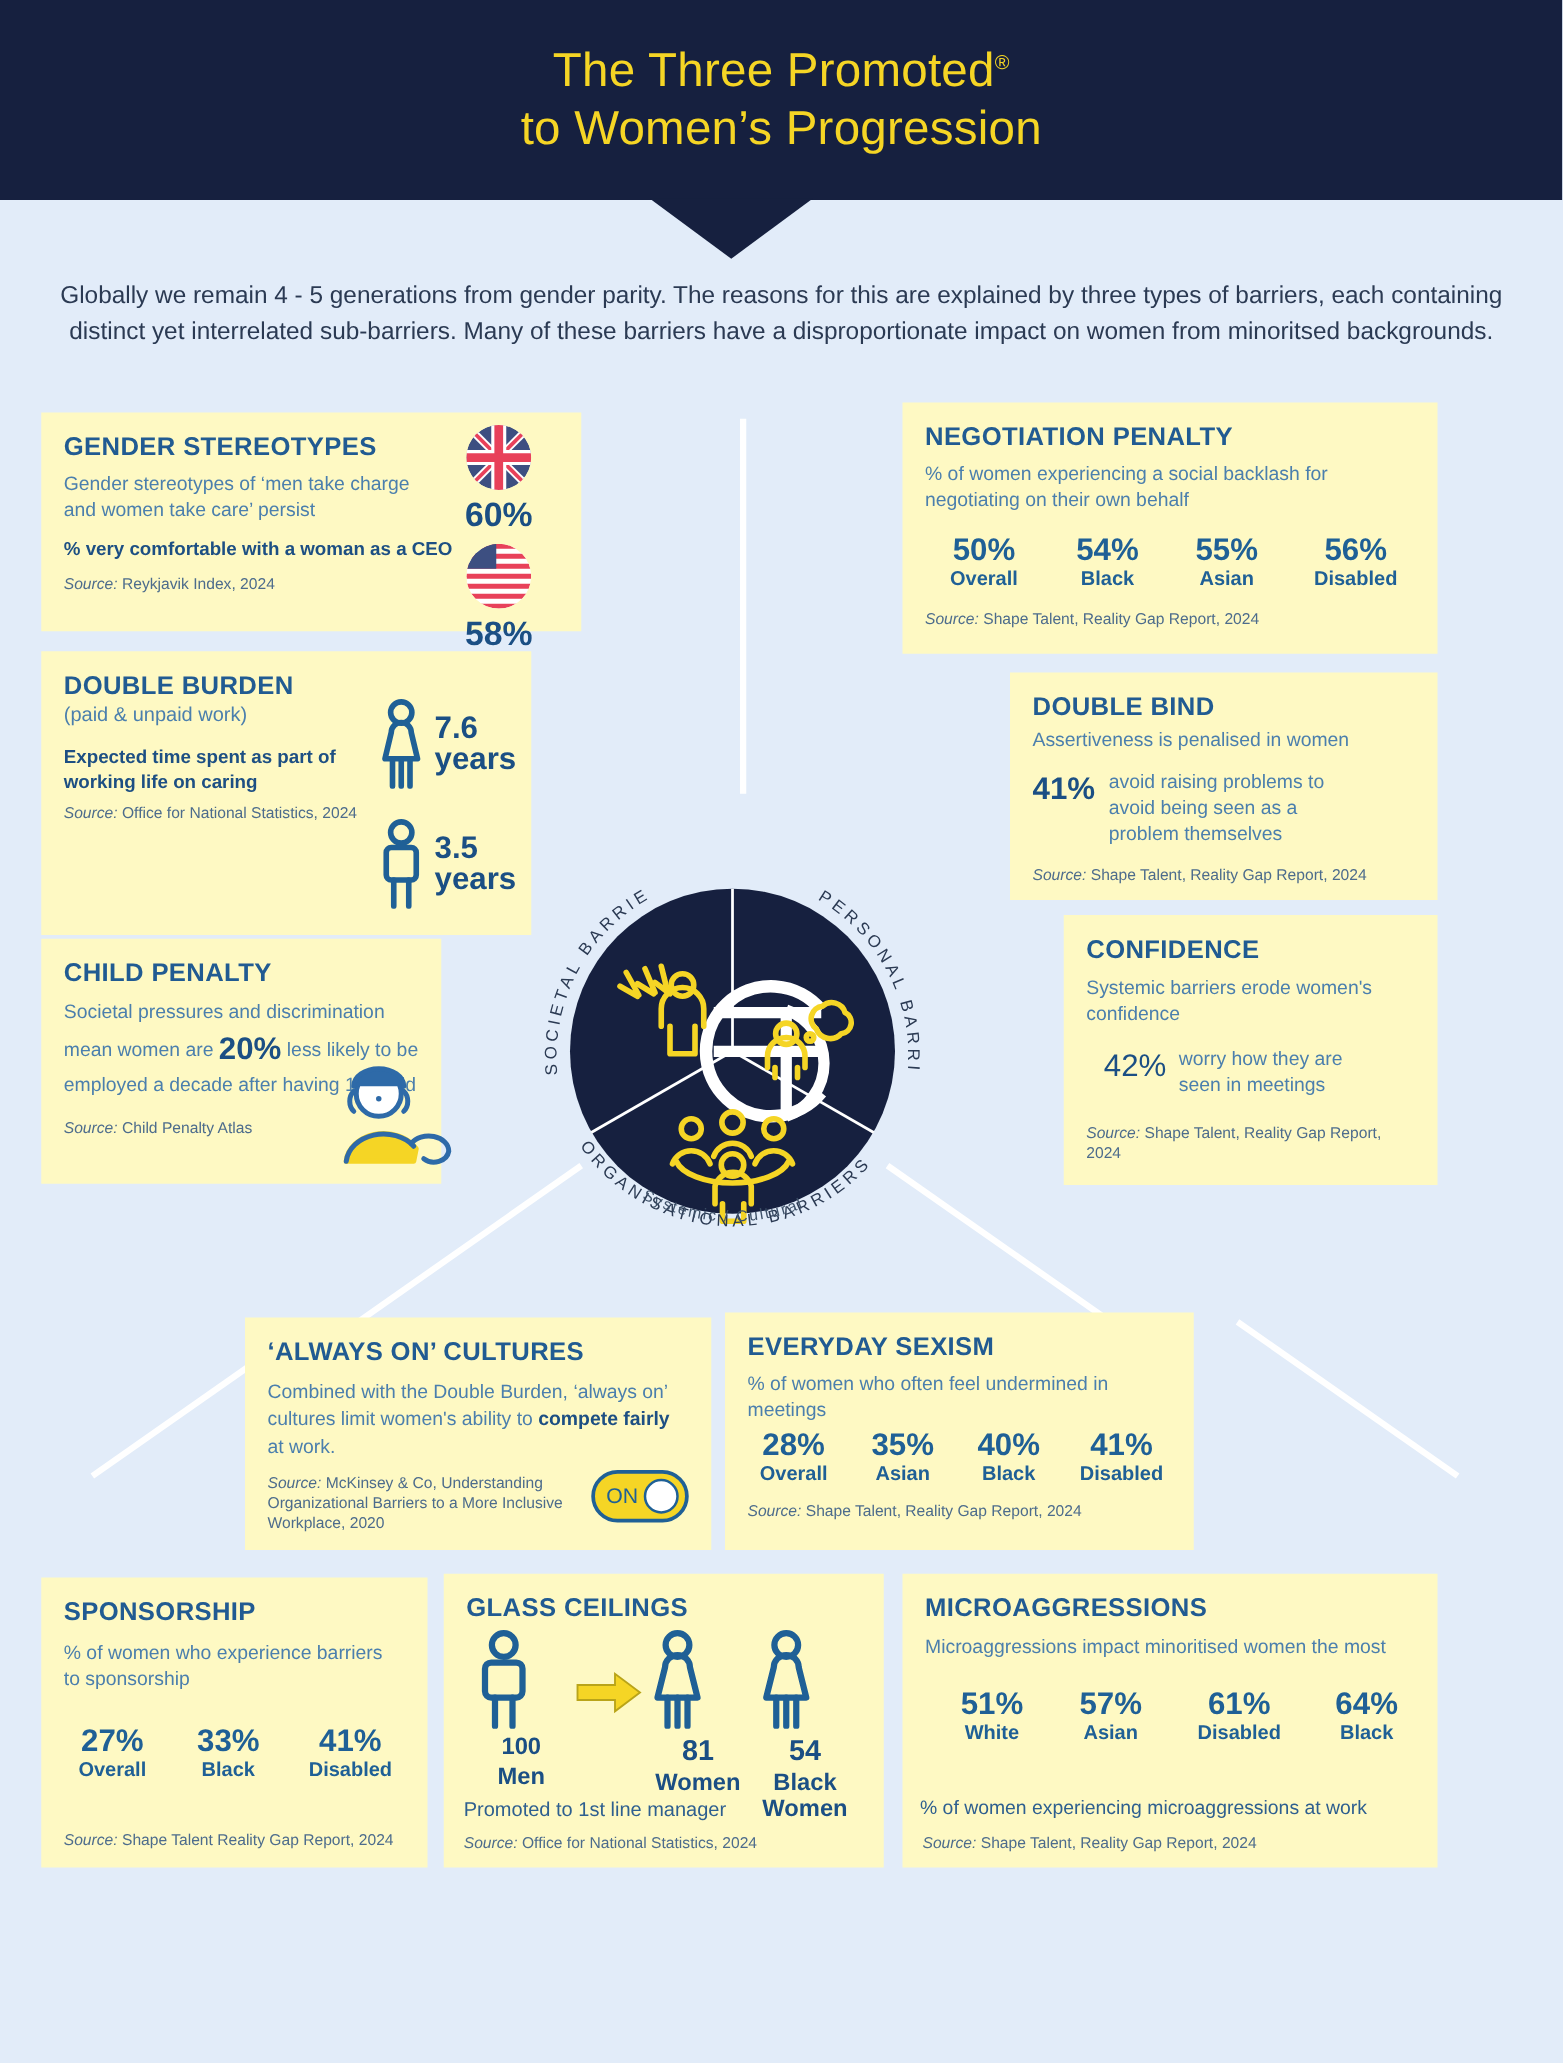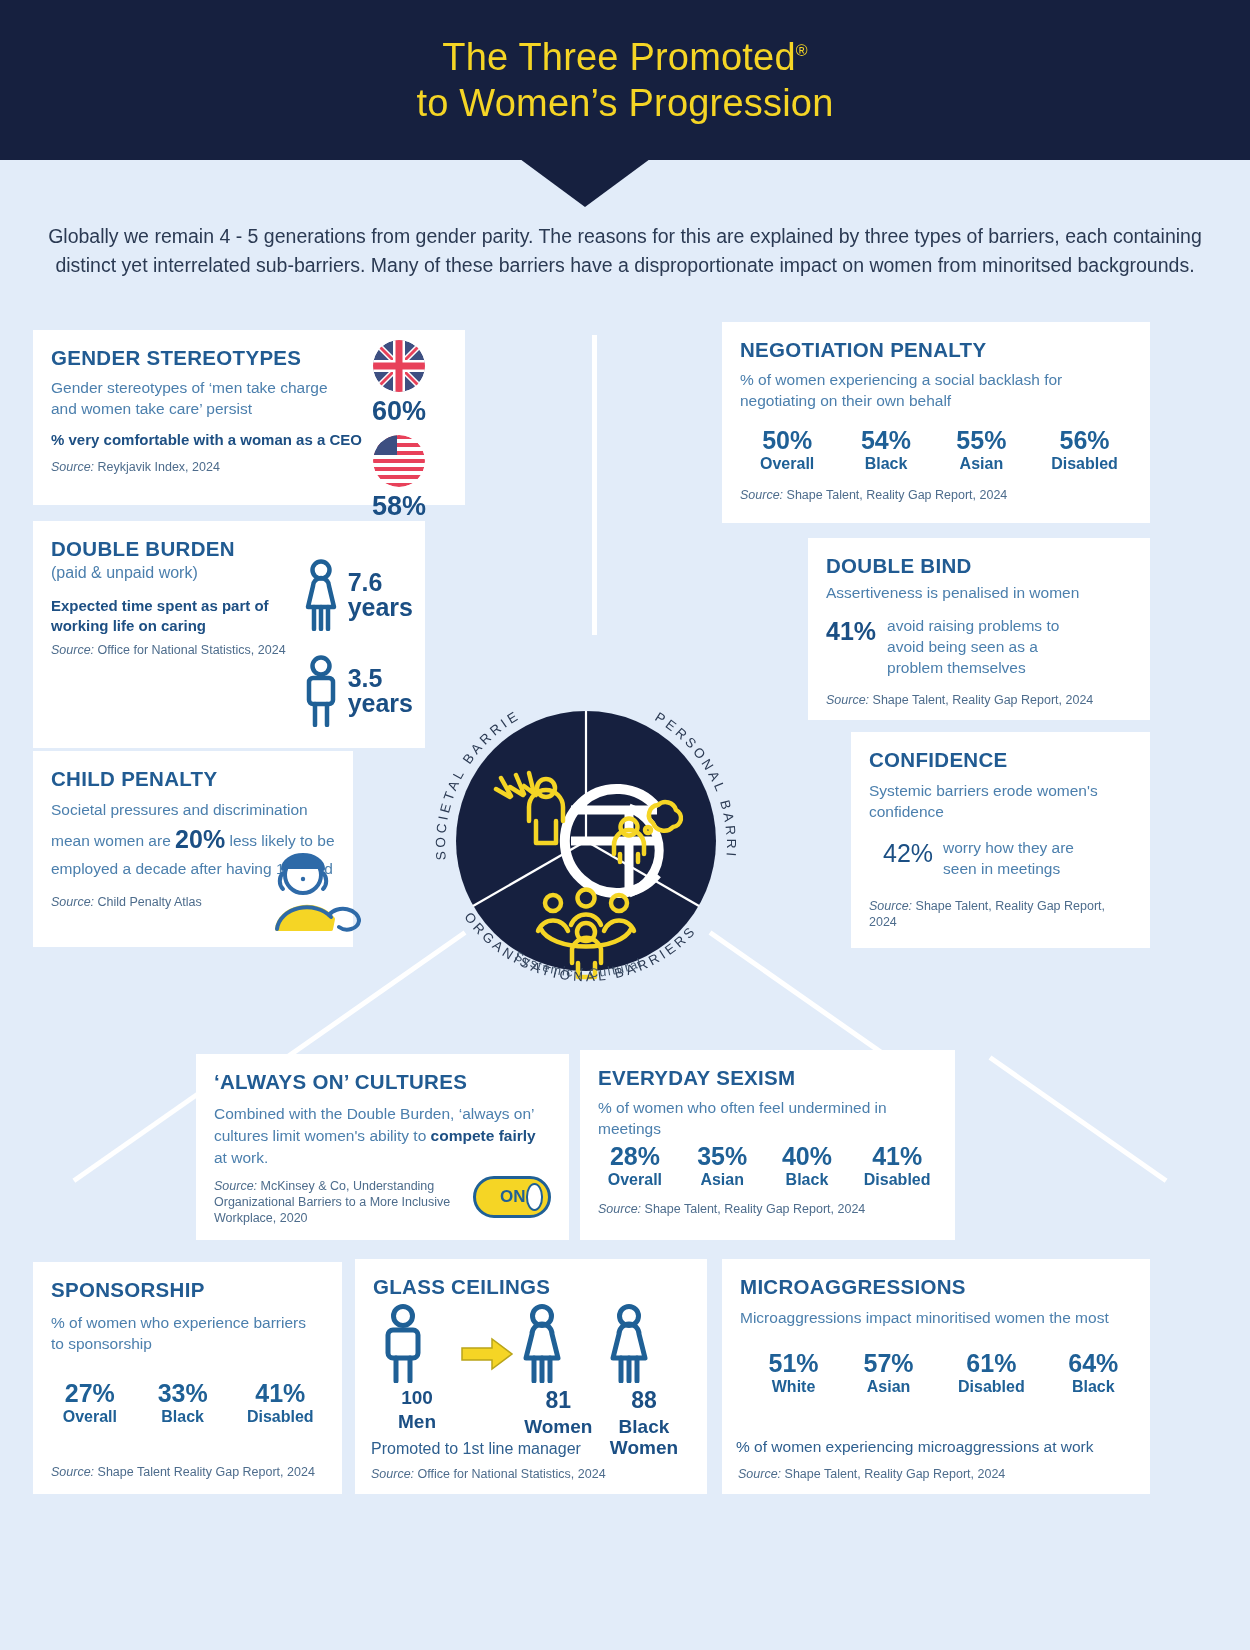--- a/index.html
+++ b/index.html
@@ -46,21 +46,21 @@
     width: 1170px;
     text-align: center;
     color: #2b3a53;
     font-size: 19.5px;
     line-height: 1.48;
   }
 
   
   .card {
     position: absolute;
-    background: #ffffff;
+    background: #fef9c3;
     padding: 16px 18px 14px 18px;
   }
   .card h3 {
     color: #215b92;
     font-size: 20.5px;
     font-weight: bold;
     letter-spacing: 0.3px;
     margin-bottom: 7px;
   }
   .card .sub {
@@ -118,21 +118,21 @@
   .connector { position: absolute; background: #ffffff; }
 
   
   .person-icon svg, .icon svg { display: block; }
   .toggle {
     width: 78px; height: 42px; border-radius: 21px;
     background: #f5d525; border: 3px solid #1f6096;
     display: flex; align-items: center; justify-content: space-between;
     padding: 0 5px;
   }
-  .toggle .on-text { color: #1f6096; font-weight: bold; font-size: 17px; margin-left:19px;}
+  .toggle .on-text { color: #1f6096; font-weight: normal; font-size: 17px; margin-left:4px;}
   .toggle .knob { width: 28px; height: 28px; border-radius: 50%; background: #fff; border: 2px solid #1f6096;}
 </style>
 </head>
 <body>
 
 <div id="page">
 
   <div class="header">
     <div class="header-title">
       <span>The Three Promoted</span><sup>®</sup><br>
@@ -480,21 +480,21 @@
       </div>
 
       <div style="text-align:center; width:82px;">
         <span class="icon">
           <svg width="52" height="80" viewBox="0 0 52 80" fill="none" stroke="#1f6096" stroke-width="5" stroke-linecap="round" stroke-linejoin="round">
             <circle cx="26" cy="13" r="9.5"></circle>
             <path d="M10,55 l6,-24 a10,10 0 0 1 20,0 l6,24 z"></path>
             <path d="M18,55 v23 M26,55 v23 M34,55 v23"></path>
           </svg>
         </span>
-        <div style="color:#1b4f84; font-size:23px; font-weight:bold; margin-top:4px;">88</div>
+        <div style="color:#1b4f84; font-size:23px; font-weight:bold; margin-top:4px;">54</div>
         <div style="color:#1b4f84; font-size:19px; font-weight:bold; margin-top:2px; line-height:1.12;">Black Women</div>
       </div>
     </div>
 
     <div style="position:absolute; left:16px; bottom:36px; color:#2e5f8f; font-size:16px;">Promoted to 1st line manager</div>
     <div class="src" style="position:absolute; left:16px; bottom:12px;">
       <i>Source:</i><span> Office for National Statistics, 2024</span>
     </div>
   </div>
 

